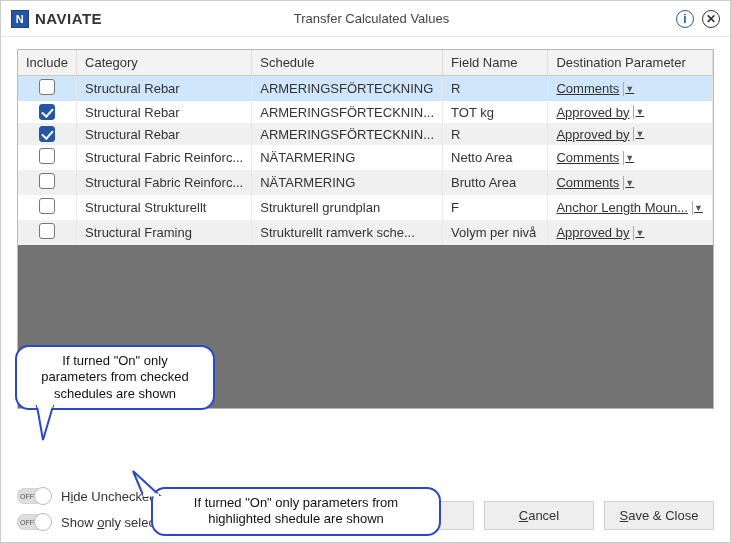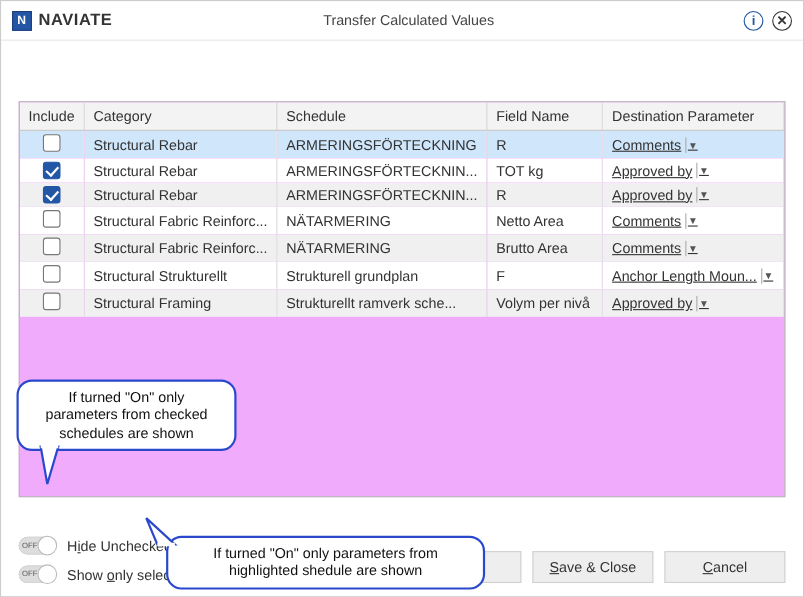--- a/index.html
+++ b/index.html
@@ -50,23 +50,22 @@
     font-size: 12px; font-weight: bold; cursor: pointer;
     color: #333; background: #fff;
   }
   .icon-info { border-color: #2456a6; color: #2456a6; }
   .content {
     padding: 12px 16px;
   }
   .grid {
     border: 1px solid #b8b8b8;
     height: 360px;
-    background: #f0abfc;
+    background: #737373;
     overflow: hidden;
-    margin-top: 43px;
   }
   table { border-collapse: collapse; width: 100%; }
   thead th {
     background: #f3f3f3;
     font-weight: 400; text-align: left;
     padding: 5px 8px;
     border-right: 1px solid #dcdcdc;
     border-bottom: 1px solid #c8c8c8;
     color: #333;
     font-size: 13px;
@@ -313,19 +312,19 @@
         <div class="toggle">
           <span class="lbl">OFF</span>
             <div class="knob"></div>
         </div>
         <span><span>Show </span><span class="u">o</span><span>nly selected schedule</span></span>
       </div>
     </div>
     <div class="buttons">
       <div class="btn btn-wide"><span class="u">T</span><span>ransfer Values</span></div>
       <div class="btn-row">
+        <div class="btn"><span class="u">C</span><span>ancel</span></div>
         <div class="btn"><span class="u">S</span><span>ave &amp; Close</span></div>
-        <div class="btn"><span class="u">C</span><span>ancel</span></div>
       </div>
     </div>
   </div>
 
 </div>
 
 </body></html>

